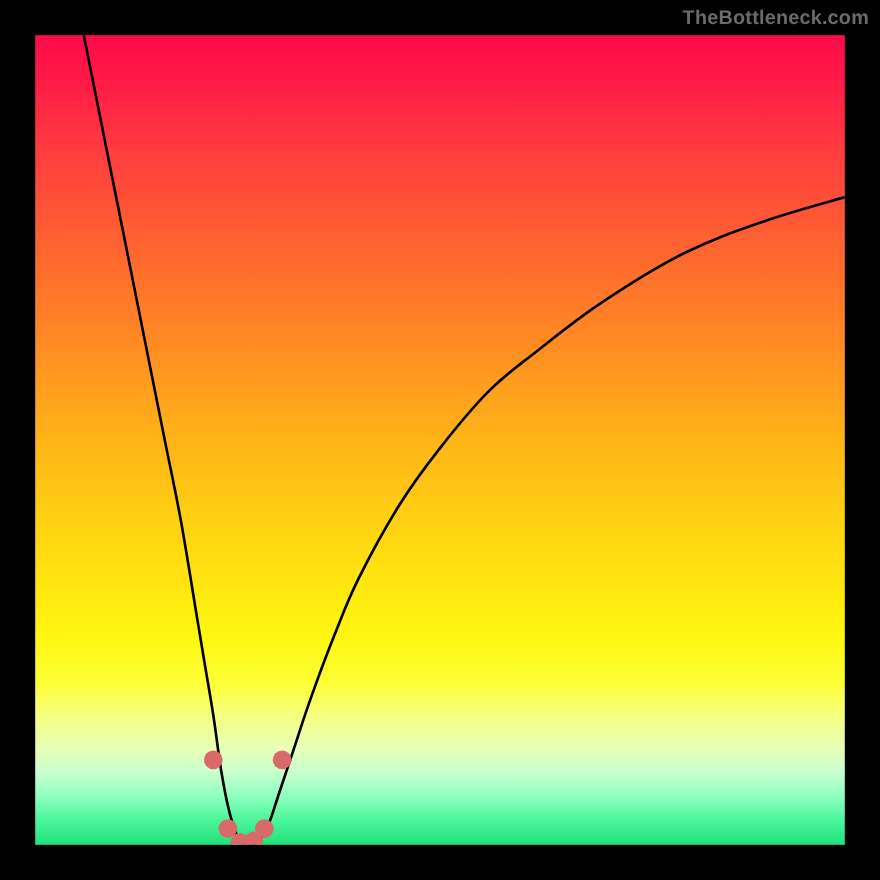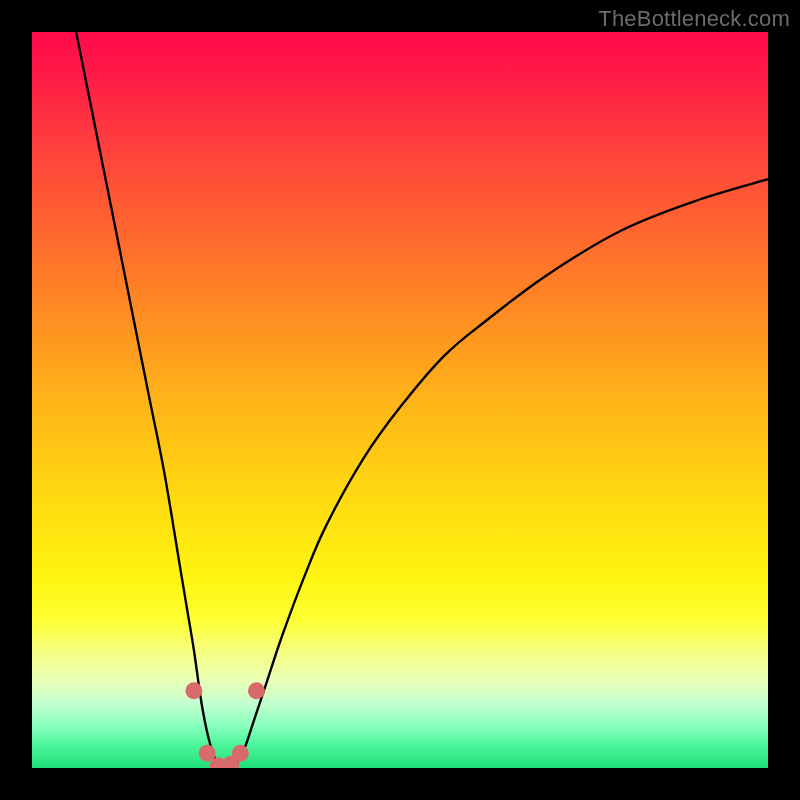--- a/index.html
+++ b/index.html
@@ -40,22 +40,22 @@
       #c8ffcf 91%,
       #8effc0 94%,
       #4bf59a 97%,
       #1fe07a 100%
     );
   }
   .watermark {
     position: absolute;
     top: 6px;
     right: 10px;
-    font-size: 22px;
-    font-weight: 400;
+    font-size: 18px;
+    font-weight: 700;
     color: #6b6b6b;
     letter-spacing: 0.2px;
     user-select: none;
   }
   svg.curve {
     position: absolute;
     left: 0; top: 0;
     width: 736px;
     height: 736px;
   }

